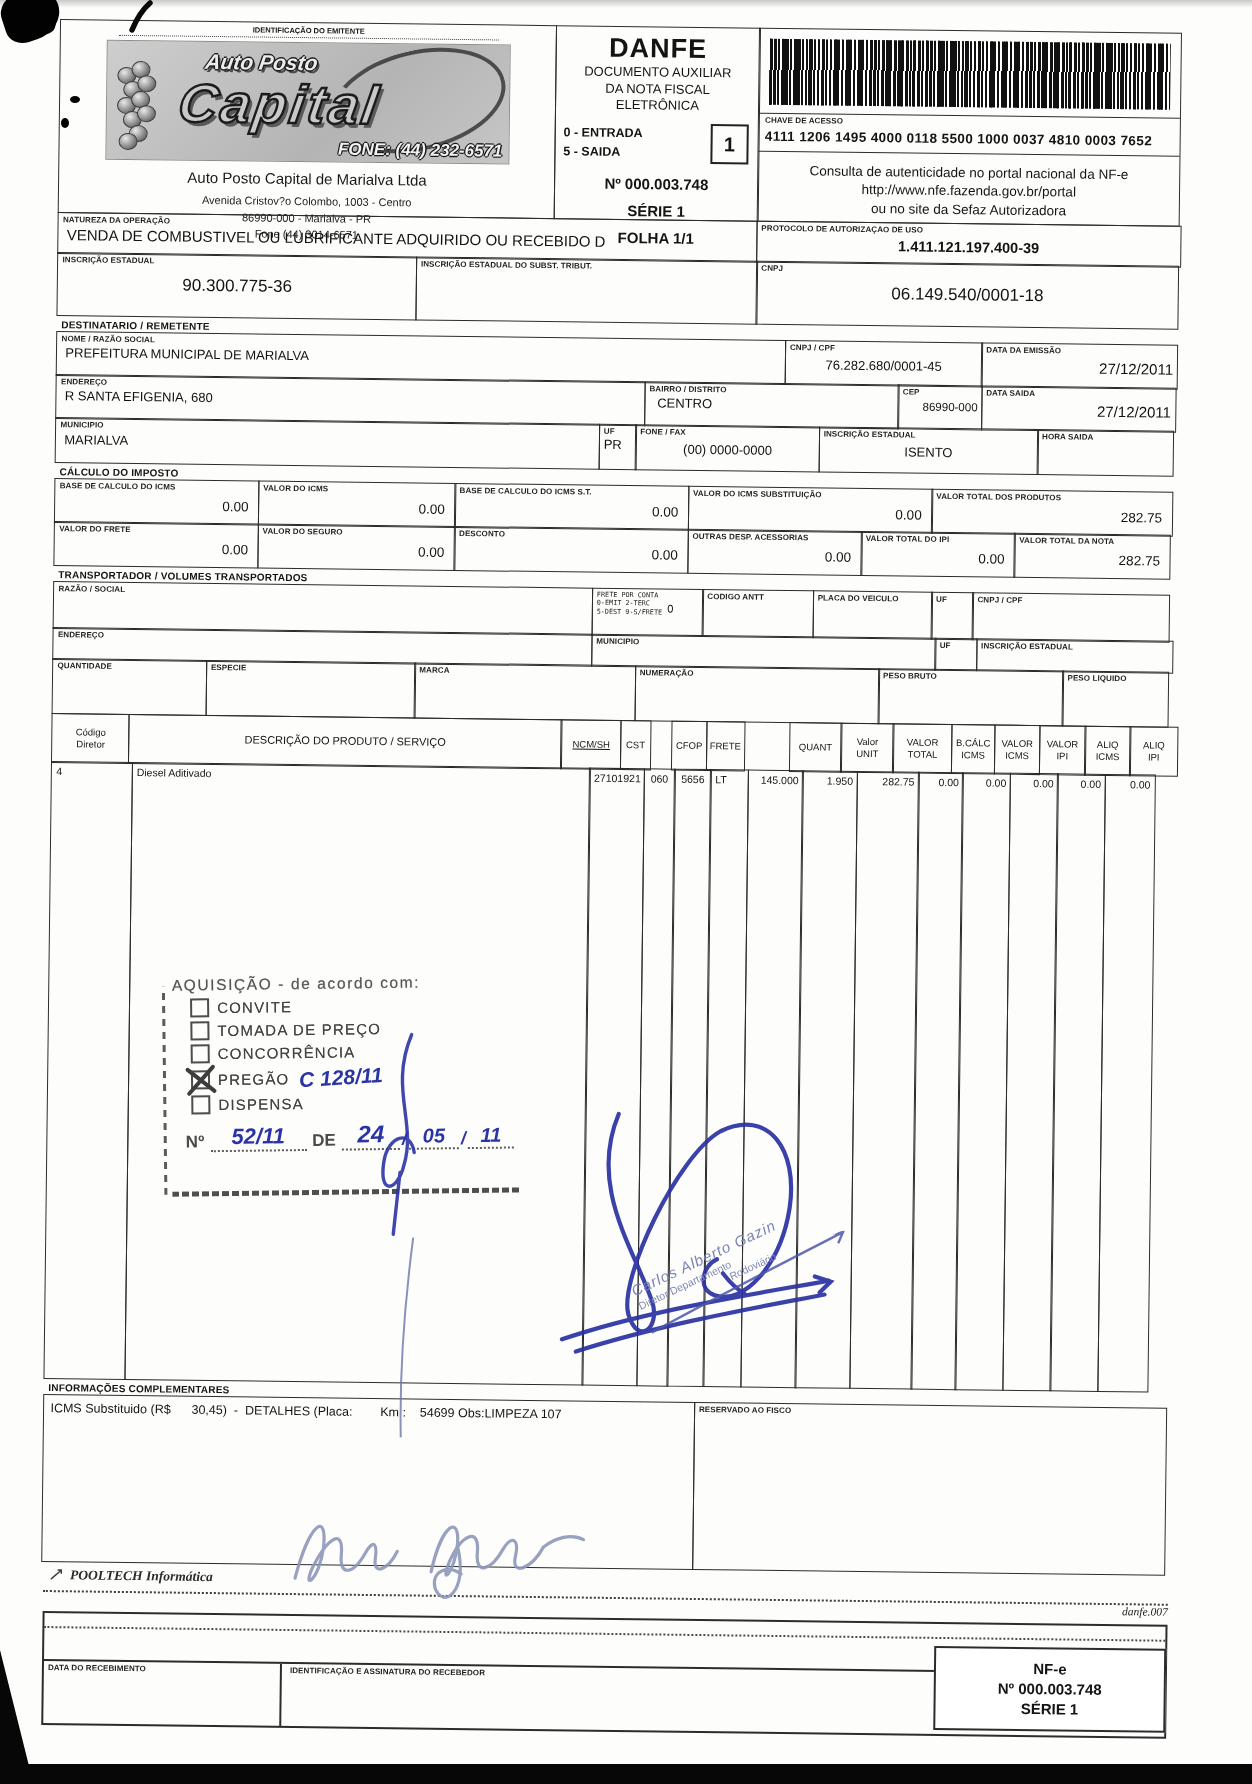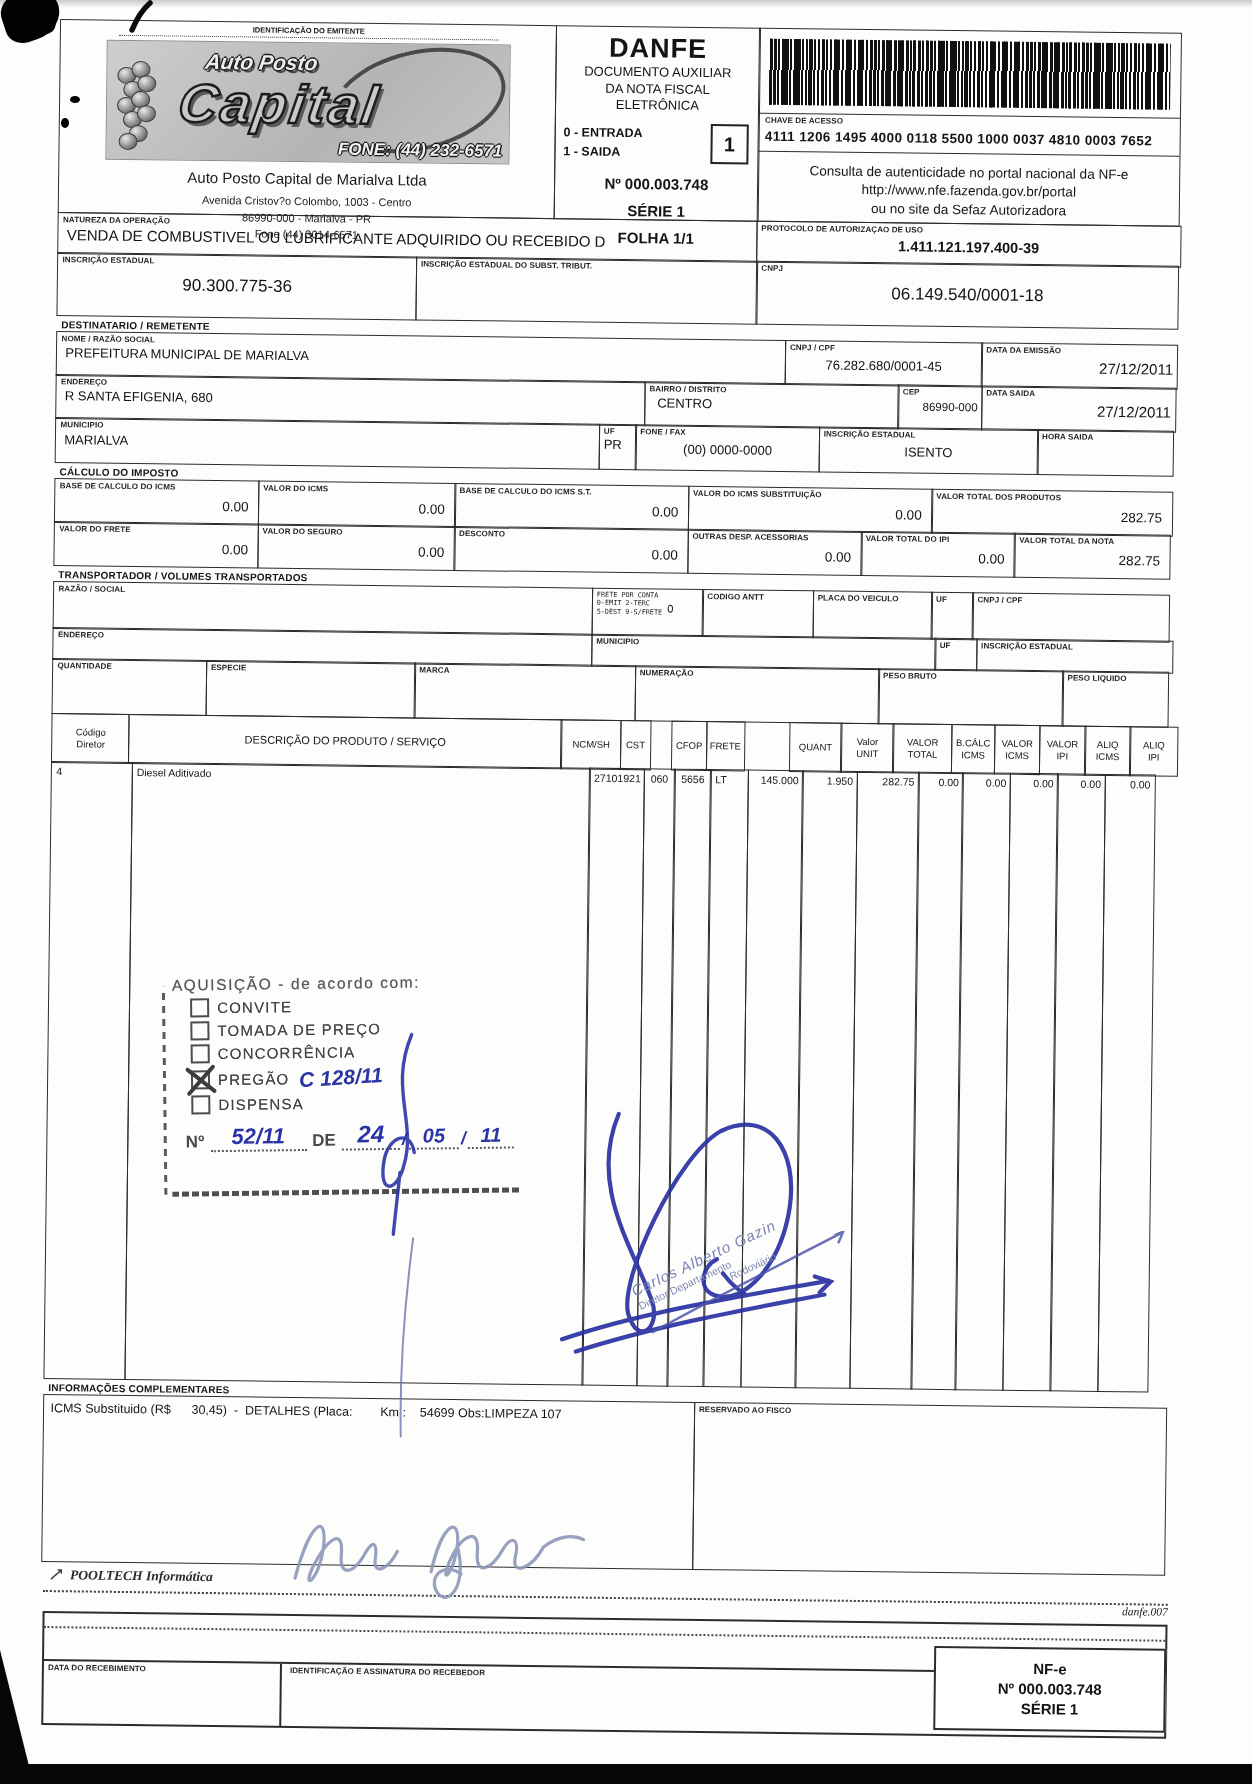--- a/index.html
+++ b/index.html
@@ -161,21 +161,21 @@
       <div class="c danfe-col" style="width:205px;">
         <div class="danfe-title">DANFE</div>
         <div class="danfe-sub">
           <div>DOCUMENTO AUXILIAR</div>
           <div>DA NOTA FISCAL</div>
           <div>ELETRÔNICA</div>
         </div>
         <div class="es-wrap">
           <div class="es-lines">
             <div>0 - ENTRADA</div>
-            <div>1 - SAIDA</div>
+            <div>5 - SAIDA</div>
           </div>
           <div class="tipo-box">1</div>
         </div>
         <div class="danfe-num">Nº 000.003.748</div>
         <div class="danfe-serie">SÉRIE 1</div>
         <div class="danfe-folha">FOLHA 1/1</div>
       </div>
 
       <div class="c" style="width:423px;padding:0;">
         <div class="bars"></div>
@@ -388,21 +388,21 @@
         </div>
       <div class="c" style="width:107px;">
           <div class="lbl">PESO LIQUIDO</div>
         </div>
     </div>
 
     <div class="row" style="height:50px;">
       <div class="c ph" style="width:82px;">Código
 Diretor</div>
       <div class="c ph" style="width:459px;font-size:11px;">DESCRIÇÃO DO PRODUTO / SERVIÇO</div>
-      <div class="c ph" style="width:64px;">NCM/SH</div>
+      <div class="c ph" style="width:64px;text-decoration:underline;">NCM/SH</div>
       <div class="c ph" style="width:32px;">CST</div>
       <div class="c ph" style="width:38px;margin-left:20px;">CFOP</div>
       <div class="c ph" style="width:39px;">FRETE</div>
       <div class="c ph" style="width:56px;margin-left:44px;">QUANT</div>
       <div class="c ph" style="width:56px;">Valor
 UNIT</div>
       <div class="c ph" style="width:63px;">VALOR
 TOTAL</div>
       <div class="c ph" style="width:46px;">B.CÁLC
 ICMS</div>

